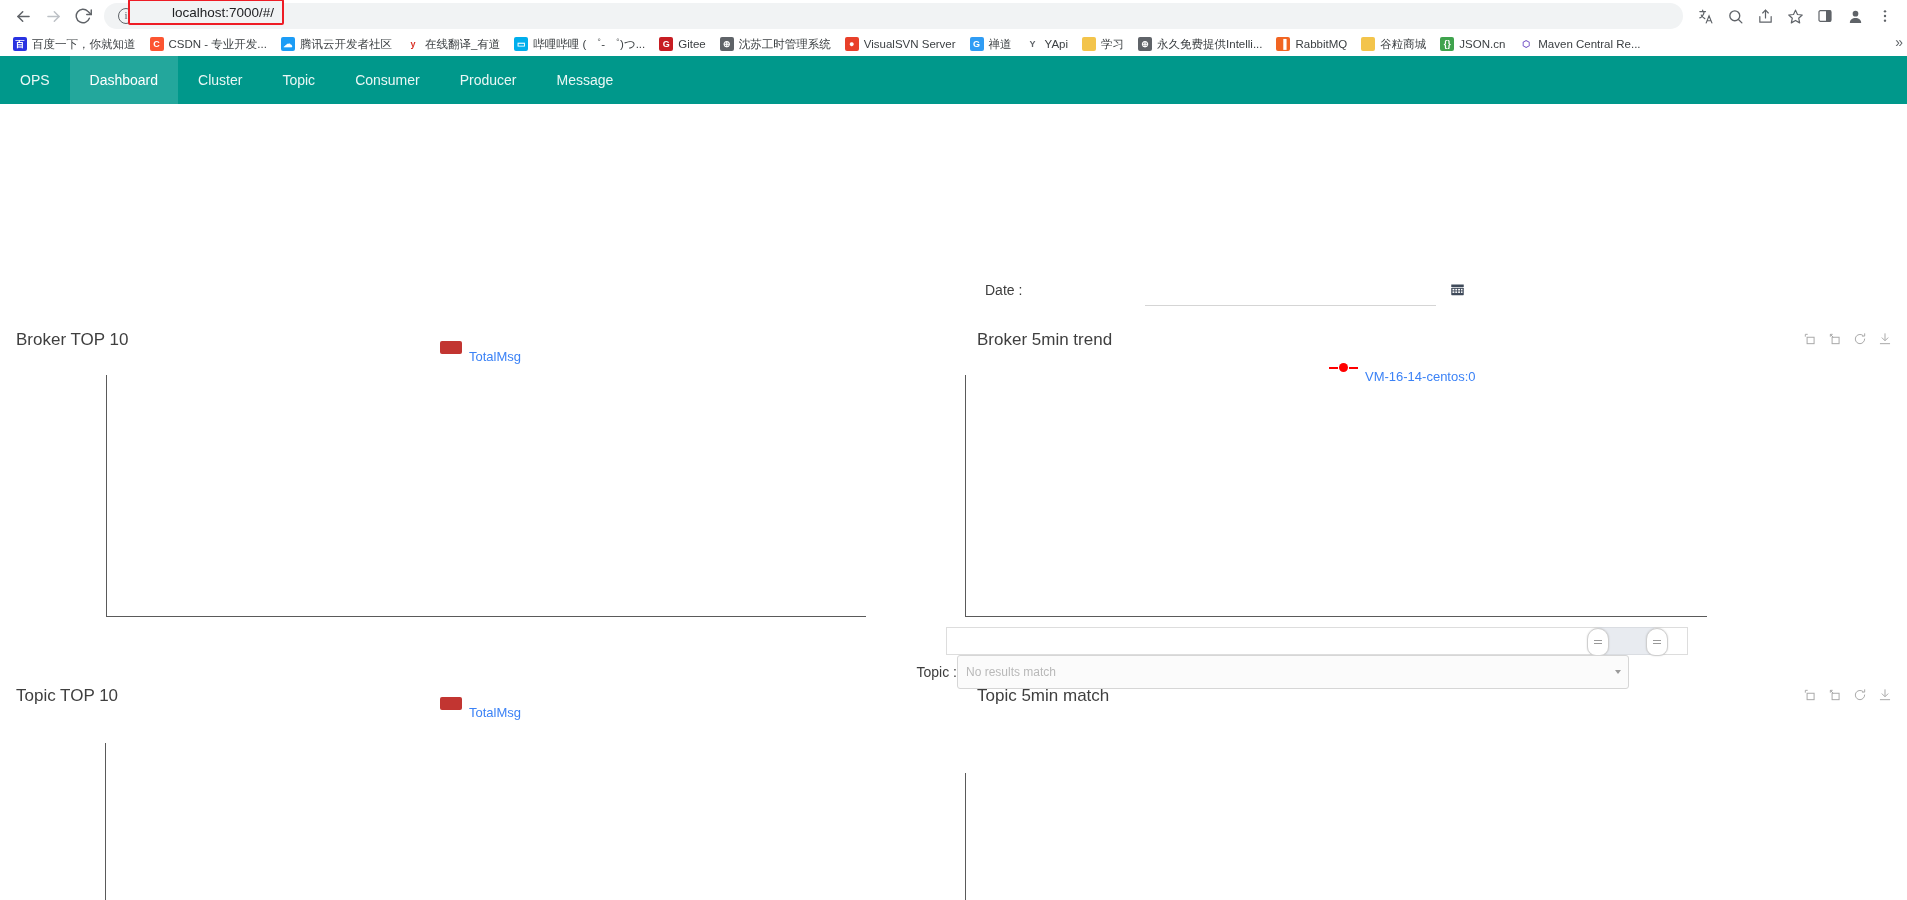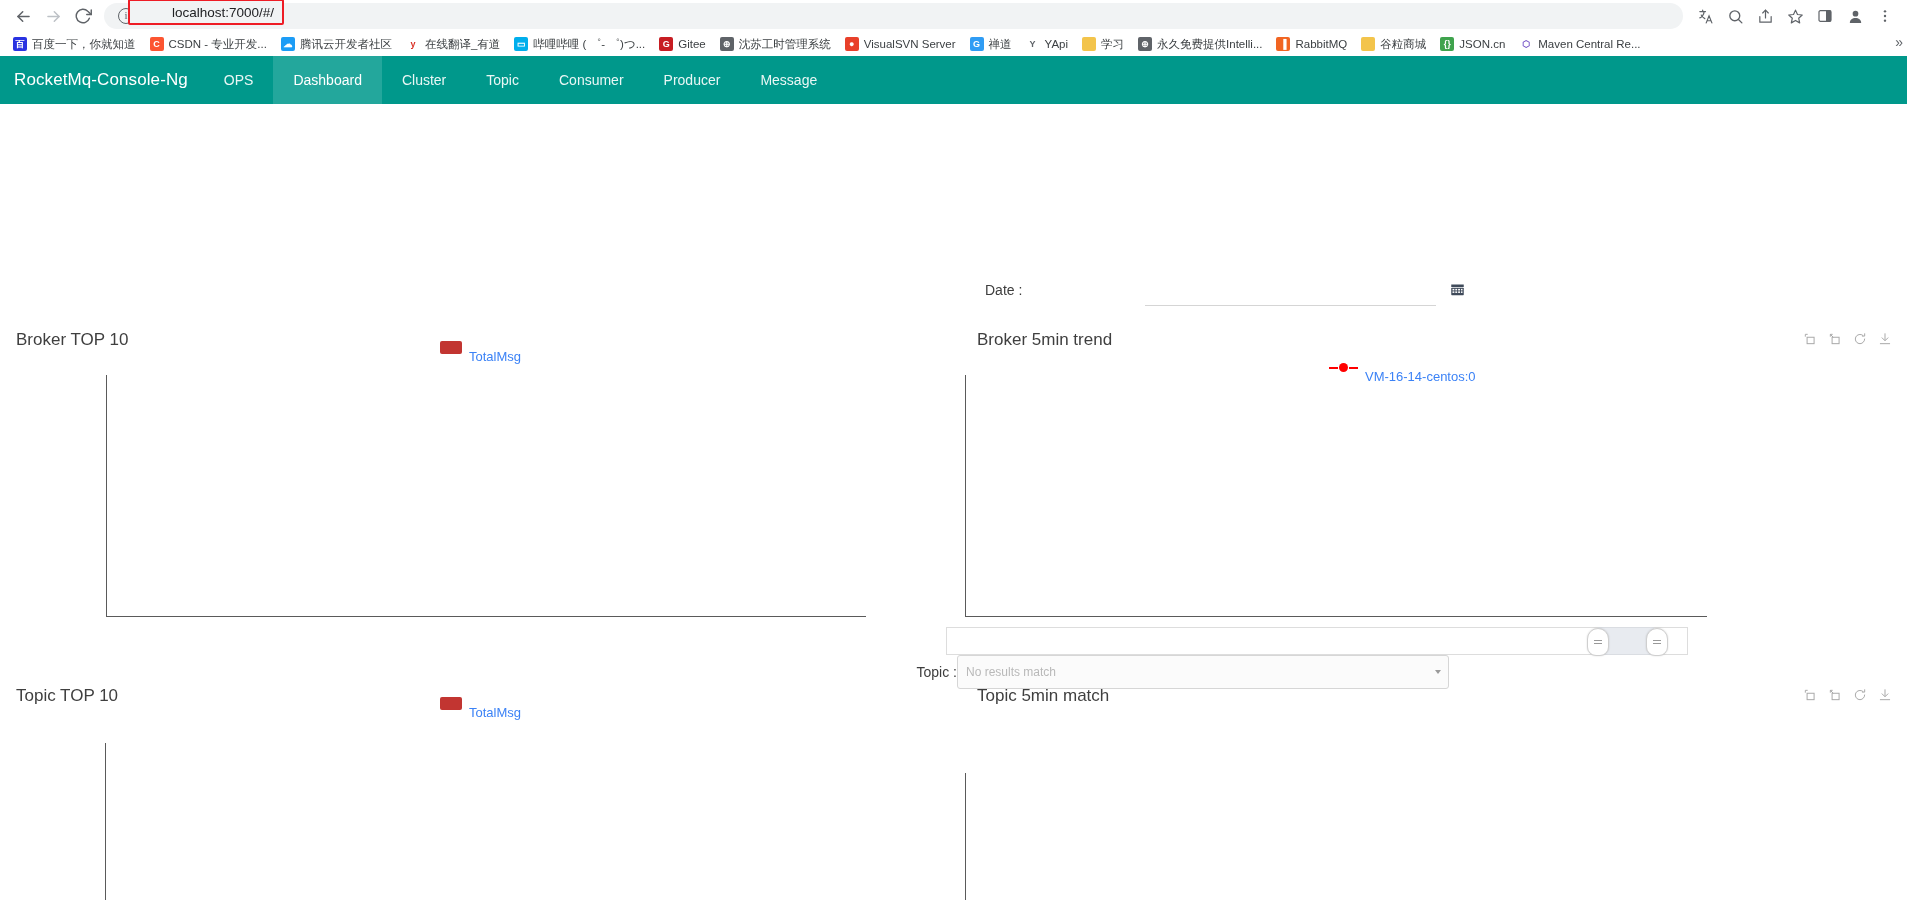--- a/index.html
+++ b/index.html
@@ -299,21 +299,21 @@
     display: flex;
     align-items: center;
   }
   .topic-label {
     font-size: 14px;
     color: #3d3d3d;
     width: 148px;
     text-align: right;
   }
   .topic-select {
-    width: 492px;
+    width: 672px;
     height: 21px;
     border: 1px solid #d6d6d6;
     border-radius: 3px;
     background: #fbfbfb;
     display: flex;
     align-items: center;
     padding: 16px 8px;
     position: relative;
   }
   .topic-select-text {
@@ -474,21 +474,20 @@
       </div>
       <div class="bm">
         <span class="bm-ico" style="background: transparent; color: rgb(111, 76, 196);">⬡</span>
         <span class="bm-label">Maven Central Re...</span>
       </div>
       <span class="bm-overflow">»</span>
   </div>
 </div>
 
 <div class="app-nav">
-  <div class="brand">RocketMq-Console-Ng</div>
   <div id="nav-items" style="display:flex;align-items:stretch;">
       <div class="nav-item">OPS</div>
       <div class="nav-item active">Dashboard</div>
       <div class="nav-item">Cluster</div>
       <div class="nav-item">Topic</div>
       <div class="nav-item">Consumer</div>
       <div class="nav-item">Producer</div>
       <div class="nav-item">Message</div>
     </div>
 </div>

